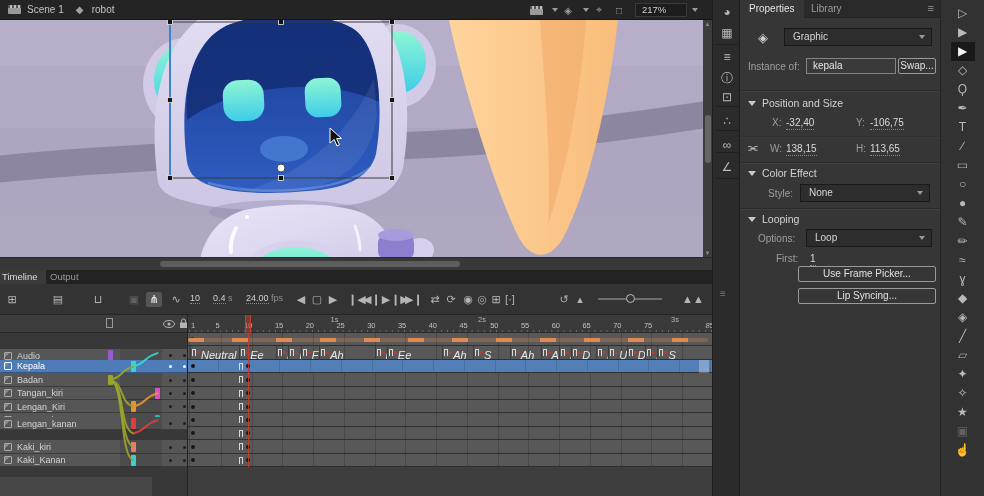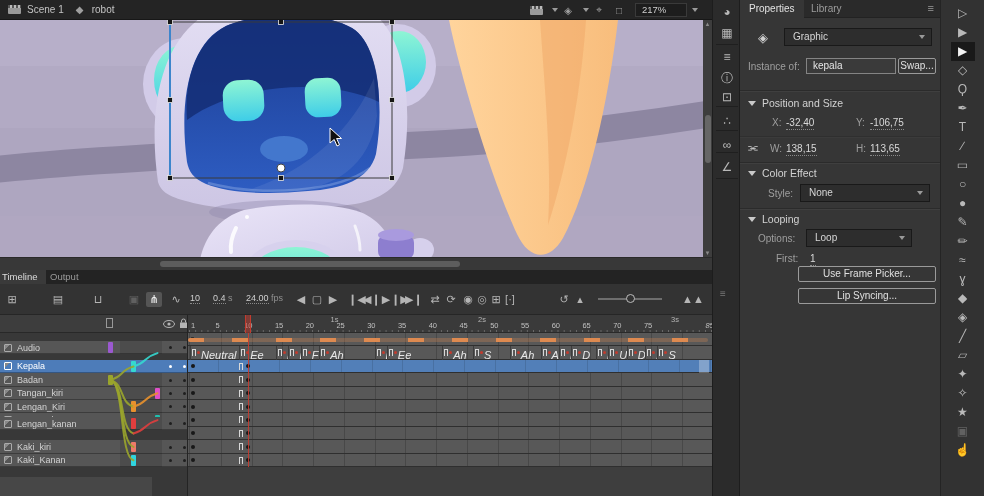--- a/index.html
+++ b/index.html
@@ -245,21 +245,21 @@
     <span class="p-val" style="left:46px;top:143px">138,15</span>
     <span class="p-lab" style="left:116px;top:143px">H:</span>
     <span class="p-val" style="left:130px;top:143px">113,65</span>
     <div class="p-sep" style="top:162px"></div>
     <div class="p-sec" style="left:8px;top:167px"><span class="tri"></span><span>Color Effect</span></div>
     <span class="p-lab" style="left:28px;top:188px">Style:</span>
     <div class="p-select" style="left:60px;top:184px;width:130px"><span>None</span><span class="caret"></span></div>
     <div class="p-sep" style="top:208px"></div>
     <div class="p-sec" style="left:8px;top:213px"><span class="tri"></span><span>Looping</span></div>
     <span class="p-lab" style="left:18px;top:233px">Options:</span>
-    <div class="p-select" style="left:66px;top:229px;width:106px"><span>Loop</span><span class="caret"></span></div>
+    <div class="p-select" style="left:66px;top:229px;width:126px"><span>Loop</span><span class="caret"></span></div>
     <span class="p-lab" style="left:36px;top:253px">First:</span>
     <span class="p-val" style="left:70px;top:253px">1</span>
     <div class="p-btn" style="left:58px;top:266px;width:138px">Use Frame Picker...</div>
     <div class="p-btn" style="left:58px;top:288px;width:138px">Lip Syncing...</div>
   </div>
 
   <div class="tools" id="tools">
       <div class="tool">▷</div>
       <div class="tool">▶</div>
       <div class="tool active">▶</div>
@@ -328,21 +328,21 @@
         <svg style="position:absolute;left:163px;top:5px" width="12" height="8">
             <ellipse cx="6" cy="4" rx="5.5" ry="3.5" fill="none" stroke="#b5b5b5"></ellipse>
             <circle cx="6" cy="4" r="1.6" fill="#b5b5b5"></circle>
           </svg>
         <svg style="position:absolute;left:179px;top:3px" width="9" height="11">
             <rect x="1" y="4.5" width="7" height="5.5" fill="#b5b5b5"></rect>
             <path d="M2.5,4.5 V3 a2,2 0 0 1 4,0 V4.5" fill="none" stroke="#b5b5b5"></path>
           </svg>
       </div>
       <div id="layer-rows" style="position:absolute;left:0;top:18px;width:188px;height:134px">
-          <div class="lrow" style="top: 8px;">
+          <div class="lrow" style="top: 16px;">
             <span class="l-ic"></span>
             <span class="l-nm">Audio</span>
             <span class="l-bar" style="left: 108px; background: rgb(155, 89, 208);"></span>
             <span class="l-dot" style="left: 169px;"></span>
             <span class="l-dot" style="left: 183px;"></span>
           </div>
           <div class="lrow sel" style="top: 26.8px;">
             <span class="l-ic"></span>
             <span class="l-nm">Kepala</span>
             <span class="l-bar" style="left: 131px; background: rgb(53, 216, 208);"></span>

